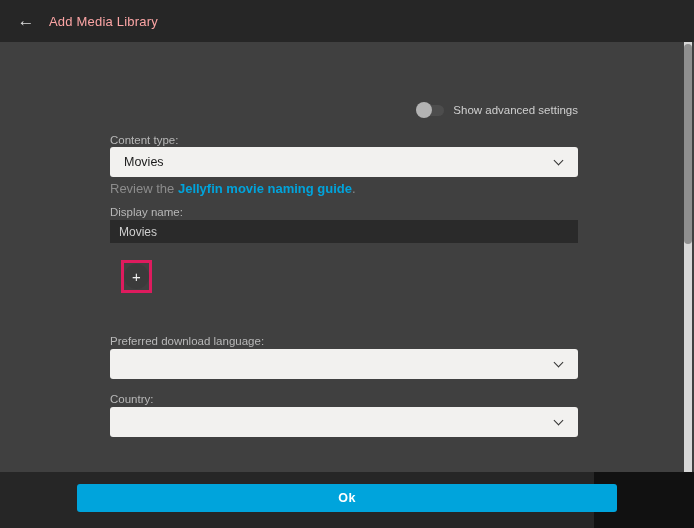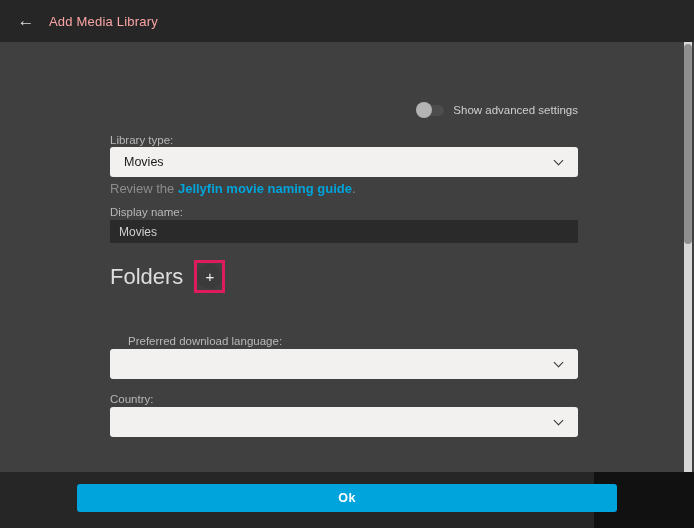--- a/index.html
+++ b/index.html
@@ -106,43 +106,42 @@
   <div class="content">
 
     <div class="adv-row">
       <span class="switch">
         <span class="switch-track"></span>
         <span class="switch-knob"></span>
       </span>
       <span class="adv-label">Show advanced settings</span>
     </div>
 
-    <div class="field-label" style="top:92px;">Library type:</div>
+    <div class="field-label" style="top:92px;">Content type:</div>
     <div class="select" style="top:105px;">
       <span>Movies</span>
       <span class="chev"></span>
     </div>
     <div class="helper">
       <span>Review the </span><a>Jellyfin movie naming guide</a><span>.</span>
     </div>
 
     <div class="field-label" style="top:164px;">Display name:</div>
     <input class="text-input" type="text" value="Movies" style="">
 
     <div class="folders-row">
-      <span class="h2-folders">Folders</span>
       <span class="add-highlight">
         <button class="add-btn">
           <span>+</span>
         </button>
       </span>
     </div>
 
 
-    <div class="field-label" style="top:293px;margin-left:18px;">Preferred download language:</div>
+    <div class="field-label" style="top:293px;">Preferred download language:</div>
     <div class="select" style="top:307px;">
       <span></span>
       <span class="chev"></span>
     </div>
 
     <div class="field-label" style="top:351px;">Country:</div>
     <div class="select" style="top:365px;">
       <span></span>
       <span class="chev"></span>
     </div>

